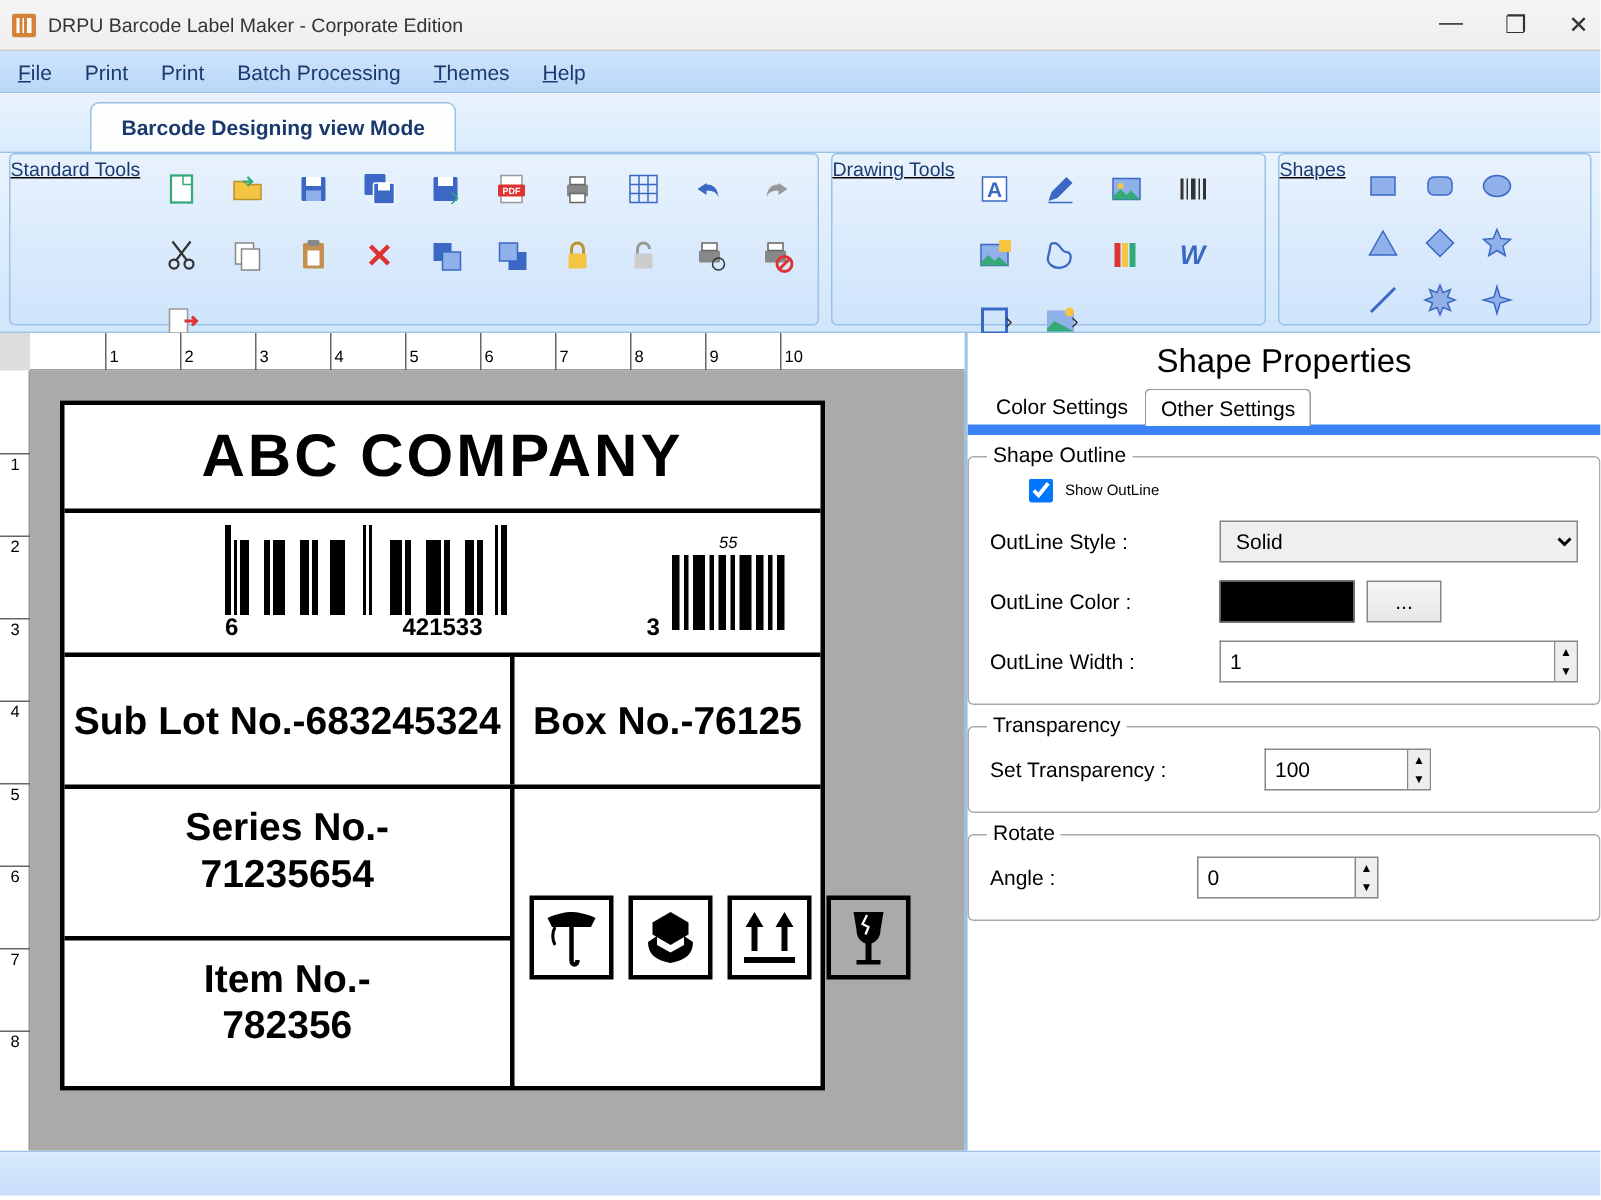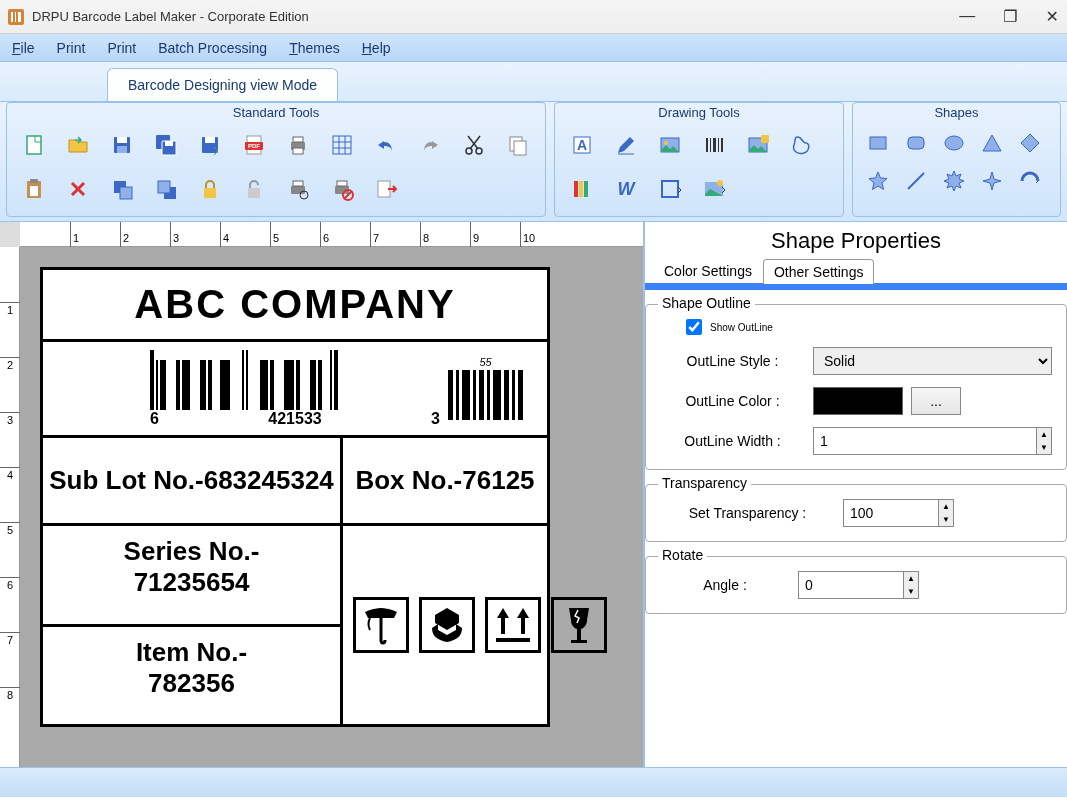--- a/index.html
+++ b/index.html
@@ -13,25 +13,25 @@
 .titlebar .winbtns span { font-size: 16px; color: #333; cursor: pointer; }
 
 
 .menubar { height: 28px; background: linear-gradient(#cfe4fb,#b8d7f8); display: flex; align-items: center; padding: 0 12px; gap: 22px; border-bottom: 1px solid #9ac1e8; }
 .menubar span { font-size: 14px; color: #1a3a6e; cursor: pointer; }
 .menubar span u { text-decoration: underline; }
 
 
 .tabrow { height: 40px; background: linear-gradient(#eaf3fd,#d9ebfc); display: flex; align-items: flex-end; padding: 0 10px 0 60px; border-bottom: 1px solid #9ac1e8; }
 .tab { padding: 8px 20px; font-size: 14px; color: #1a3a6e; border: 1px solid transparent; border-bottom: none; border-radius: 6px 6px 0 0; cursor: pointer; }
-.tab.active { background: #fdfefe; border-color: #9ac1e8; font-weight: 400; margin-left: 47px; }
+.tab.active { background: #fdfefe; border-color: #9ac1e8; font-weight: 700; }
 
 
 .toolstrip { height: 120px; background: linear-gradient(#eaf3fd,#d0e6fb); display: flex; gap: 8px; padding: 0 6px 4px; border-bottom: 1px solid #9ac1e8; }
-.panel { border: 1px solid #9ac1e8; border-radius: 4px; background: linear-gradient(#e8f2fd,#cfe4fb); display: flex; flex-direction: column; }
+.panel { border: 1px solid #9ac1e8; border-radius: 4px; background: linear-gradient(#e8f2fd,#cfe4fb); display: flex; flex-direction: row; text-decoration: underline; }
 .panel-header { text-align: center; font-size: 13px; color: #1a3a6e; padding: 2px 0; }
 .panel-body { flex: 1; display: flex; flex-wrap: wrap; align-content: flex-start; gap: 6px; padding: 4px 8px; }
 .toolbtn { width: 38px; height: 38px; border-radius: 4px; display: flex; align-items: center; justify-content: center; cursor: pointer; }
 .toolbtn svg { width: 24px; height: 24px; }
 
 
 .workarea { display: flex; height: 545px; }
 .canvas-wrap { flex: 0 0 645px; background: #ddd; position: relative; border-right: 2px solid #9ac1e8; }
 .ruler-h { position: absolute; top: 0; left: 20px; right: 0; height: 25px; background: #fff; border-bottom: 1px solid #999; }
 .ruler-v { position: absolute; top: 25px; left: 0; width: 20px; bottom: 0; background: #fff; border-right: 1px solid #999; }
@@ -61,21 +61,21 @@
 
 .props { flex: 1; background: #fff; display: flex; flex-direction: column; }
 .props-title { font-size: 22px; text-align: center; padding: 6px 0 4px; }
 .props-tabs { display: flex; border-bottom: 7px solid #3b82f6; padding-left: 8px; }
 .props-tabs .ptab { padding: 4px 10px; font-size: 14px; border: 1px solid transparent; border-bottom: none; border-radius: 4px 4px 0 0; cursor: pointer; }
 .props-tabs .ptab.active { border-color: #999; background: #fff; position: relative; top: 1px; }
 .fieldset { margin: 14px 0 0; border: 1px solid #aaa; border-radius: 4px; padding: 14px 14px 14px; position: relative; }
 .fieldset .legend { position: absolute; top: -10px; left: 12px; background: #fff; padding: 0 4px; font-size: 14px; }
 .fld-row { display: flex; align-items: center; margin-bottom: 12px; gap: 8px; }
 .fld-row:last-child { margin-bottom: 0; }
-.fld-label { width: 145px; text-align: center; font-size: 14px; }
+.fld-label { width: 145px; text-align: left; font-size: 14px; }
 .fld-row input[type=checkbox] { width: 16px; height: 16px; margin-left: 26px; }
 .chk-label { font-size: 10px; }
 select, input[type=text], input[type=number] { height: 28px; border: 1px solid #888; padding: 0 6px; font-size: 14px; }
 .color-swatch { width: 90px; height: 28px; background: #000; border: 1px solid #666; }
 .btn-ellipsis { width: 50px; height: 28px; border: 1px solid #888; background: linear-gradient(#f6f6f6,#e6e6e6); font-size: 14px; cursor: pointer; }
 .spinner { display: flex; }
 .spinner input { border-right: none; }
 .spinner .spin-btns { display: flex; flex-direction: column; border: 1px solid #888; }
 .spinner .spin-btns span { font-size: 8px; padding: 0 3px; cursor: pointer; background: #eee; line-height: 13px; }
 

